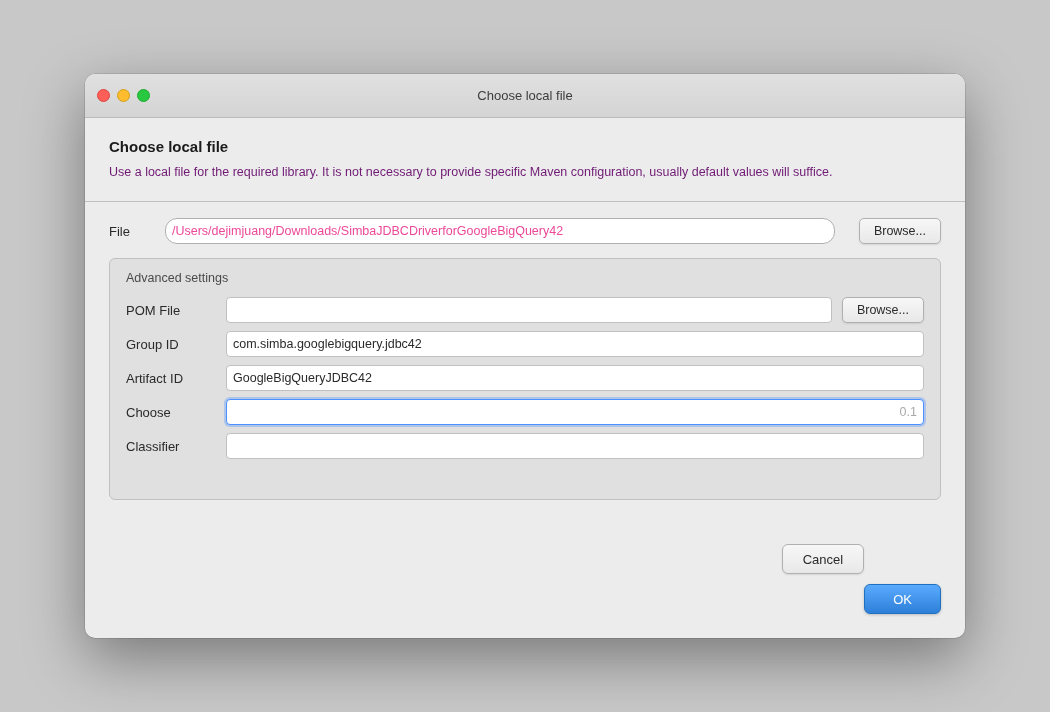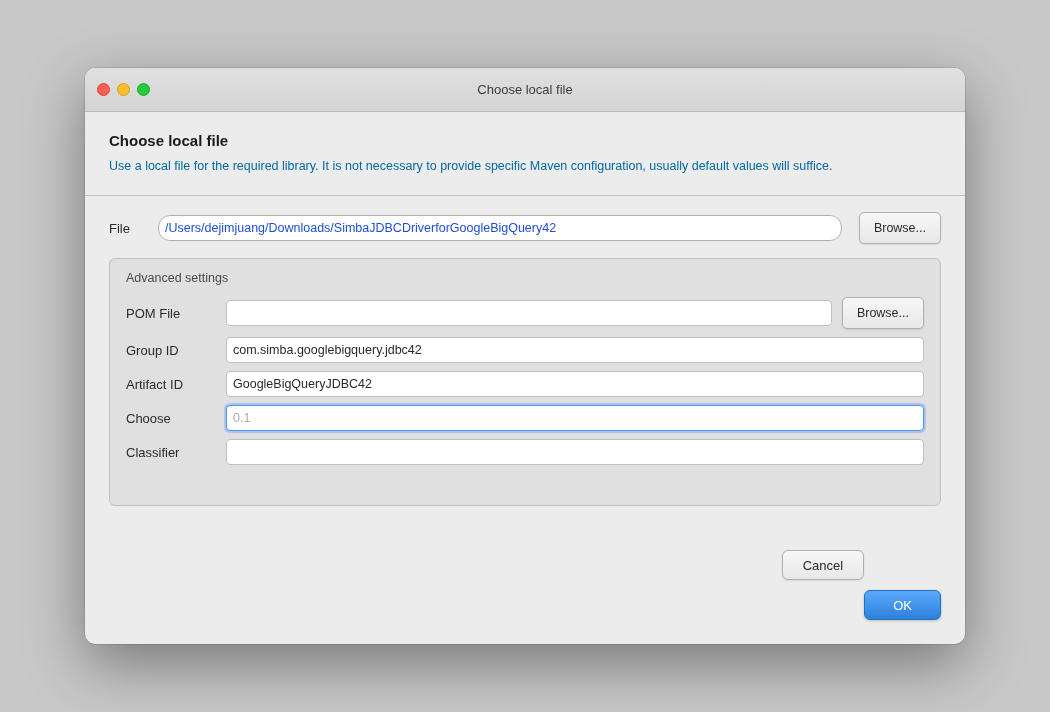--- a/index.html
+++ b/index.html
@@ -68,62 +68,62 @@
 
     .dialog-header-title {
       font-size: 15px;
       font-weight: 700;
       color: #1a1a1a;
       margin-bottom: 8px;
     }
 
     .dialog-description {
       font-size: 12.5px;
-      color: #0369a1;
+      color: #701a75;
       line-height: 1.5;
       margin-bottom: 20px;
     }
 
     .divider {
       height: 1px;
       background: #c0c0c0;
       margin: 0 -24px 16px;
     }
 
     .file-row {
       display: flex;
       align-items: center;
-      gap: 17px;
+      gap: 24px;
       margin-bottom: 14px;
     }
 
     .file-label {
       font-size: 13px;
       color: #2a2a2a;
       width: 32px;
       flex-shrink: 0;
     }
 
     .file-input {
       flex: 1;
       height: 26px;
       border: 1px solid #b0b0b0;
       border-radius: 12px;
       background: white;
       padding: 0 6px;
       font-size: 12.5px;
-      color: #1d4ed8;
+      color: #ec4899;
       overflow: hidden;
       text-overflow: ellipsis;
       white-space: nowrap;
       outline: none;
     }
 
     .browse-btn {
-      height: 32px;
+      height: 26px;
       padding: 0 14px;
       background: linear-gradient(to bottom, #f7f7f7, #e8e8e8);
       border: 1px solid #b0b0b0;
       border-radius: 5px;
       font-size: 12.5px;
       color: #2a2a2a;
       cursor: pointer;
       white-space: nowrap;
       box-shadow: 0 1px 2px rgba(0,0,0,0.1);
     }
@@ -164,20 +164,21 @@
       background: white;
       padding: 0 6px;
       font-size: 12.5px;
       color: #2a2a2a;
       outline: none;
     }
 
     .form-input.focused {
       border-color: #4d90fe;
       box-shadow: 0 0 0 2px rgba(77,144,254,0.35);
+      text-align: right;
     }
 
     .form-input::placeholder {
       color: #aaa;
     }
 
     .pom-row {
       display: flex;
       align-items: center;
       gap: 10px;

